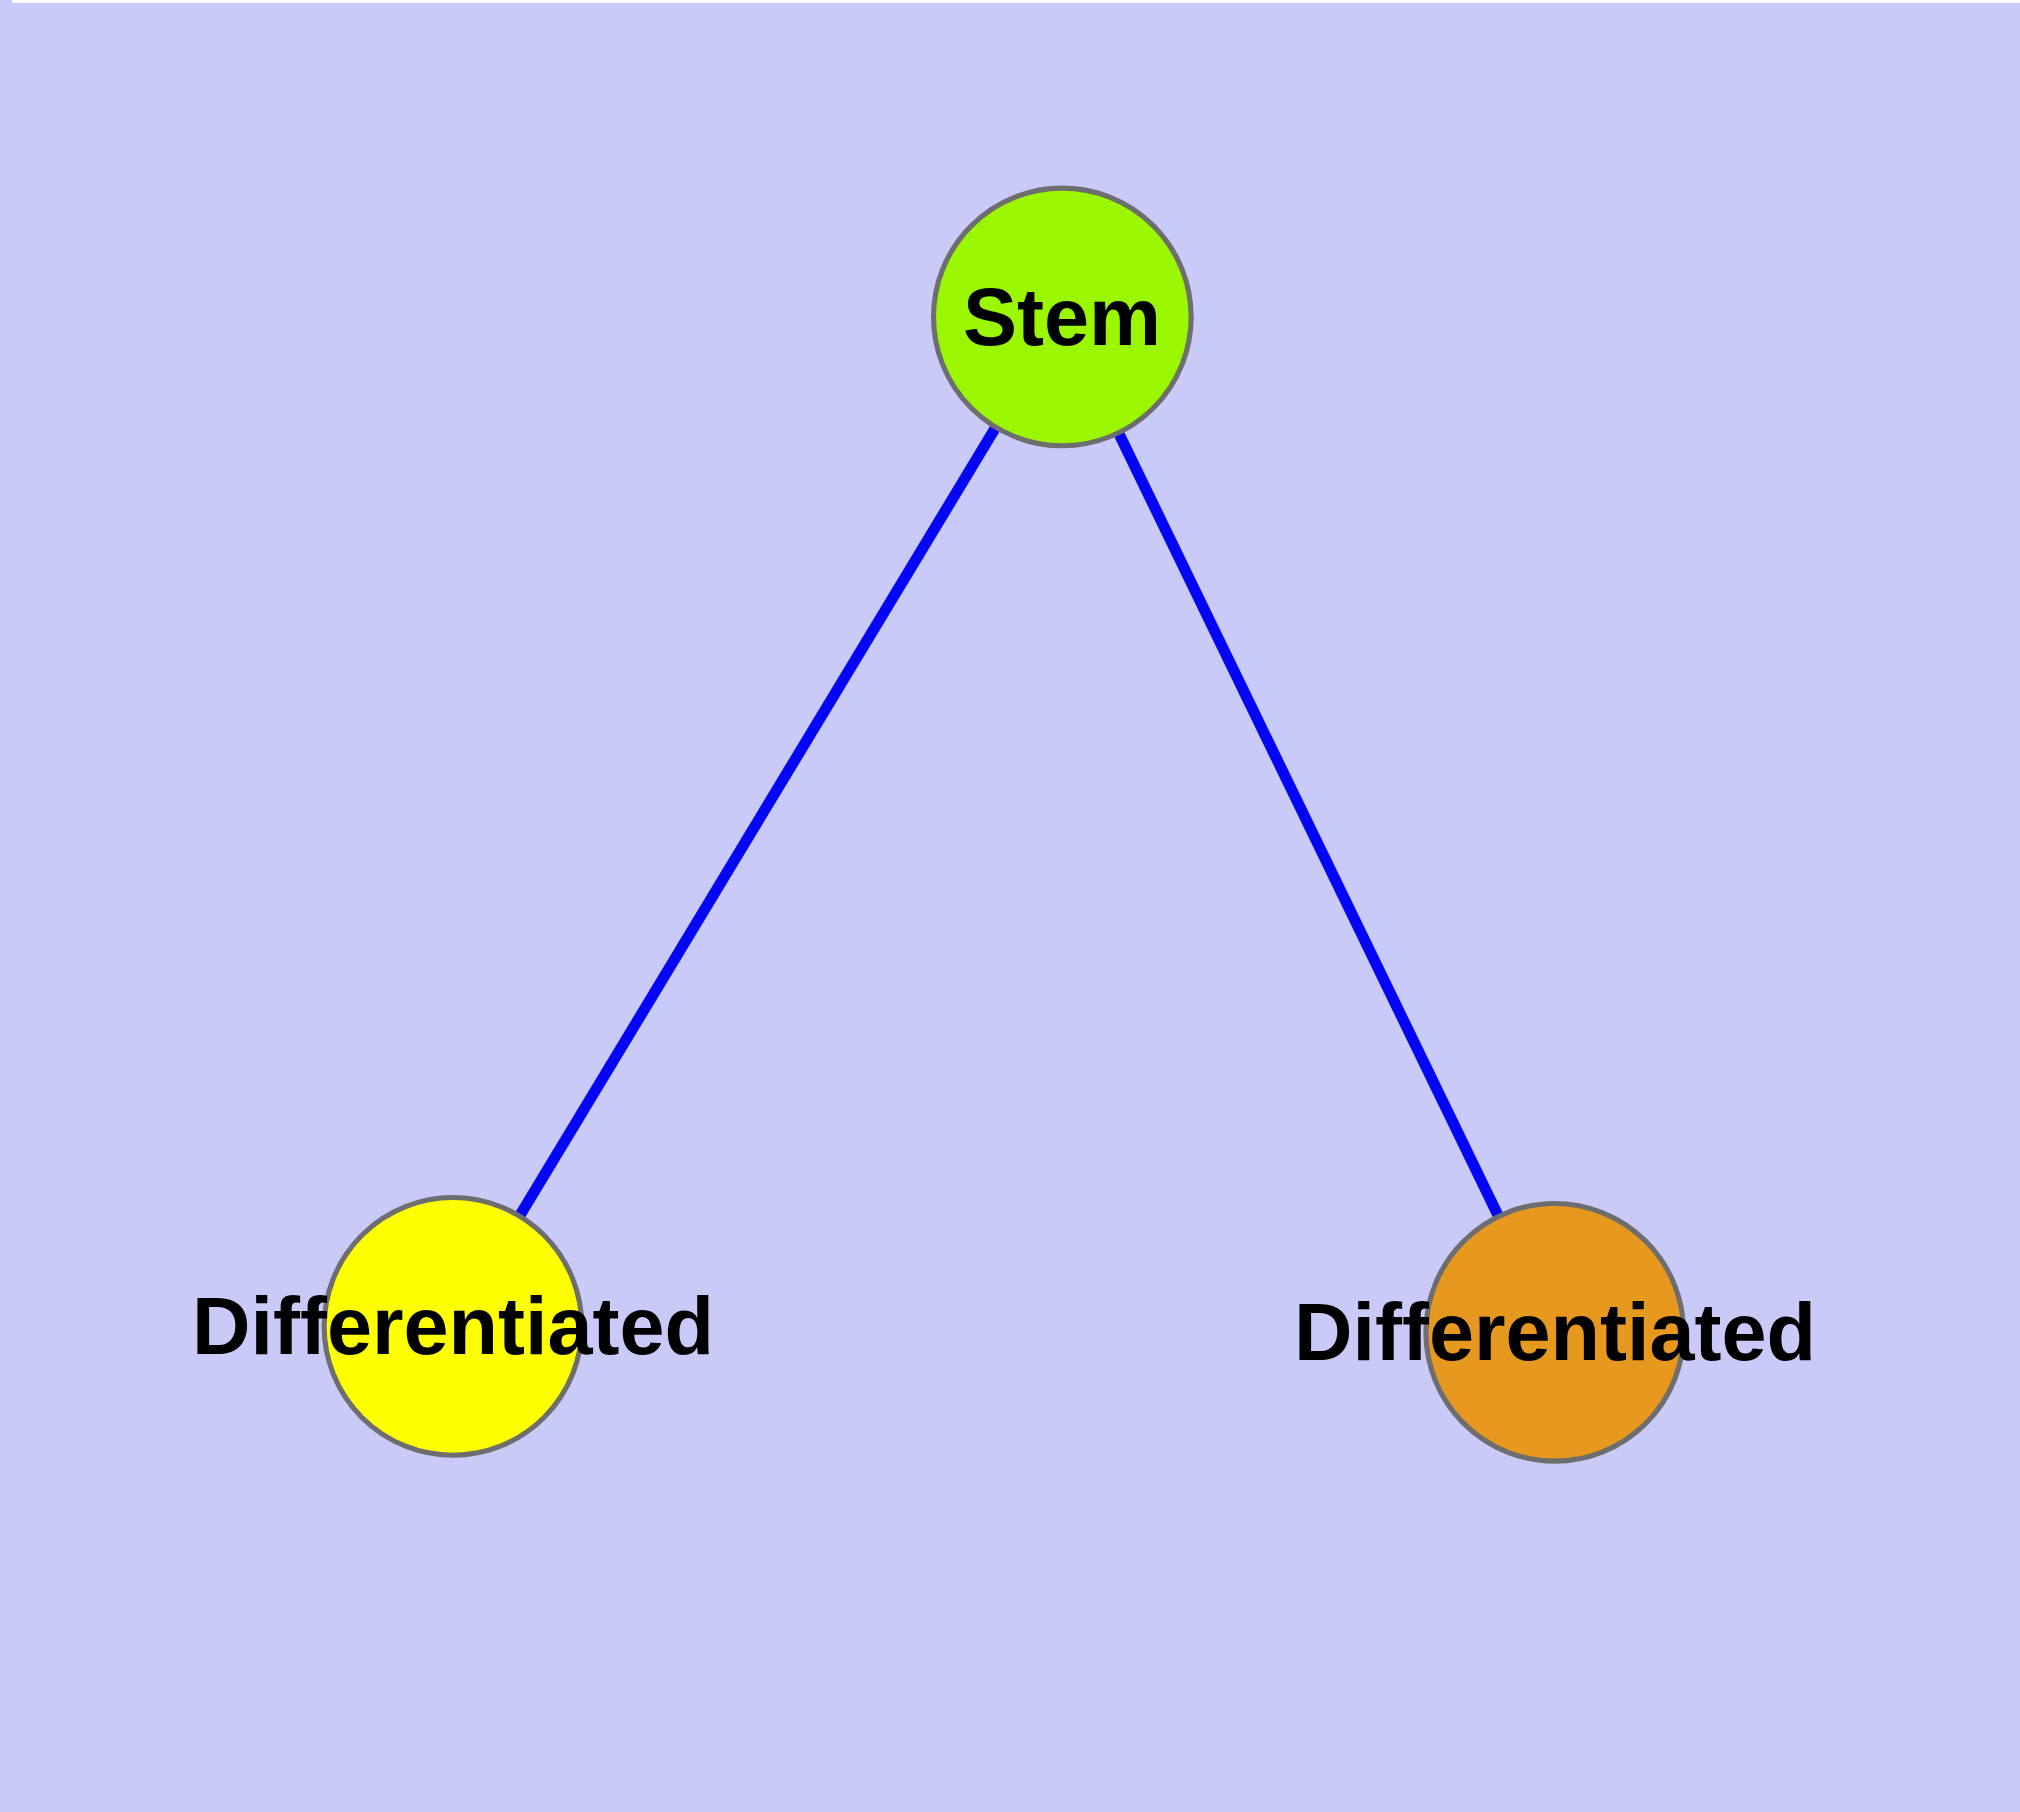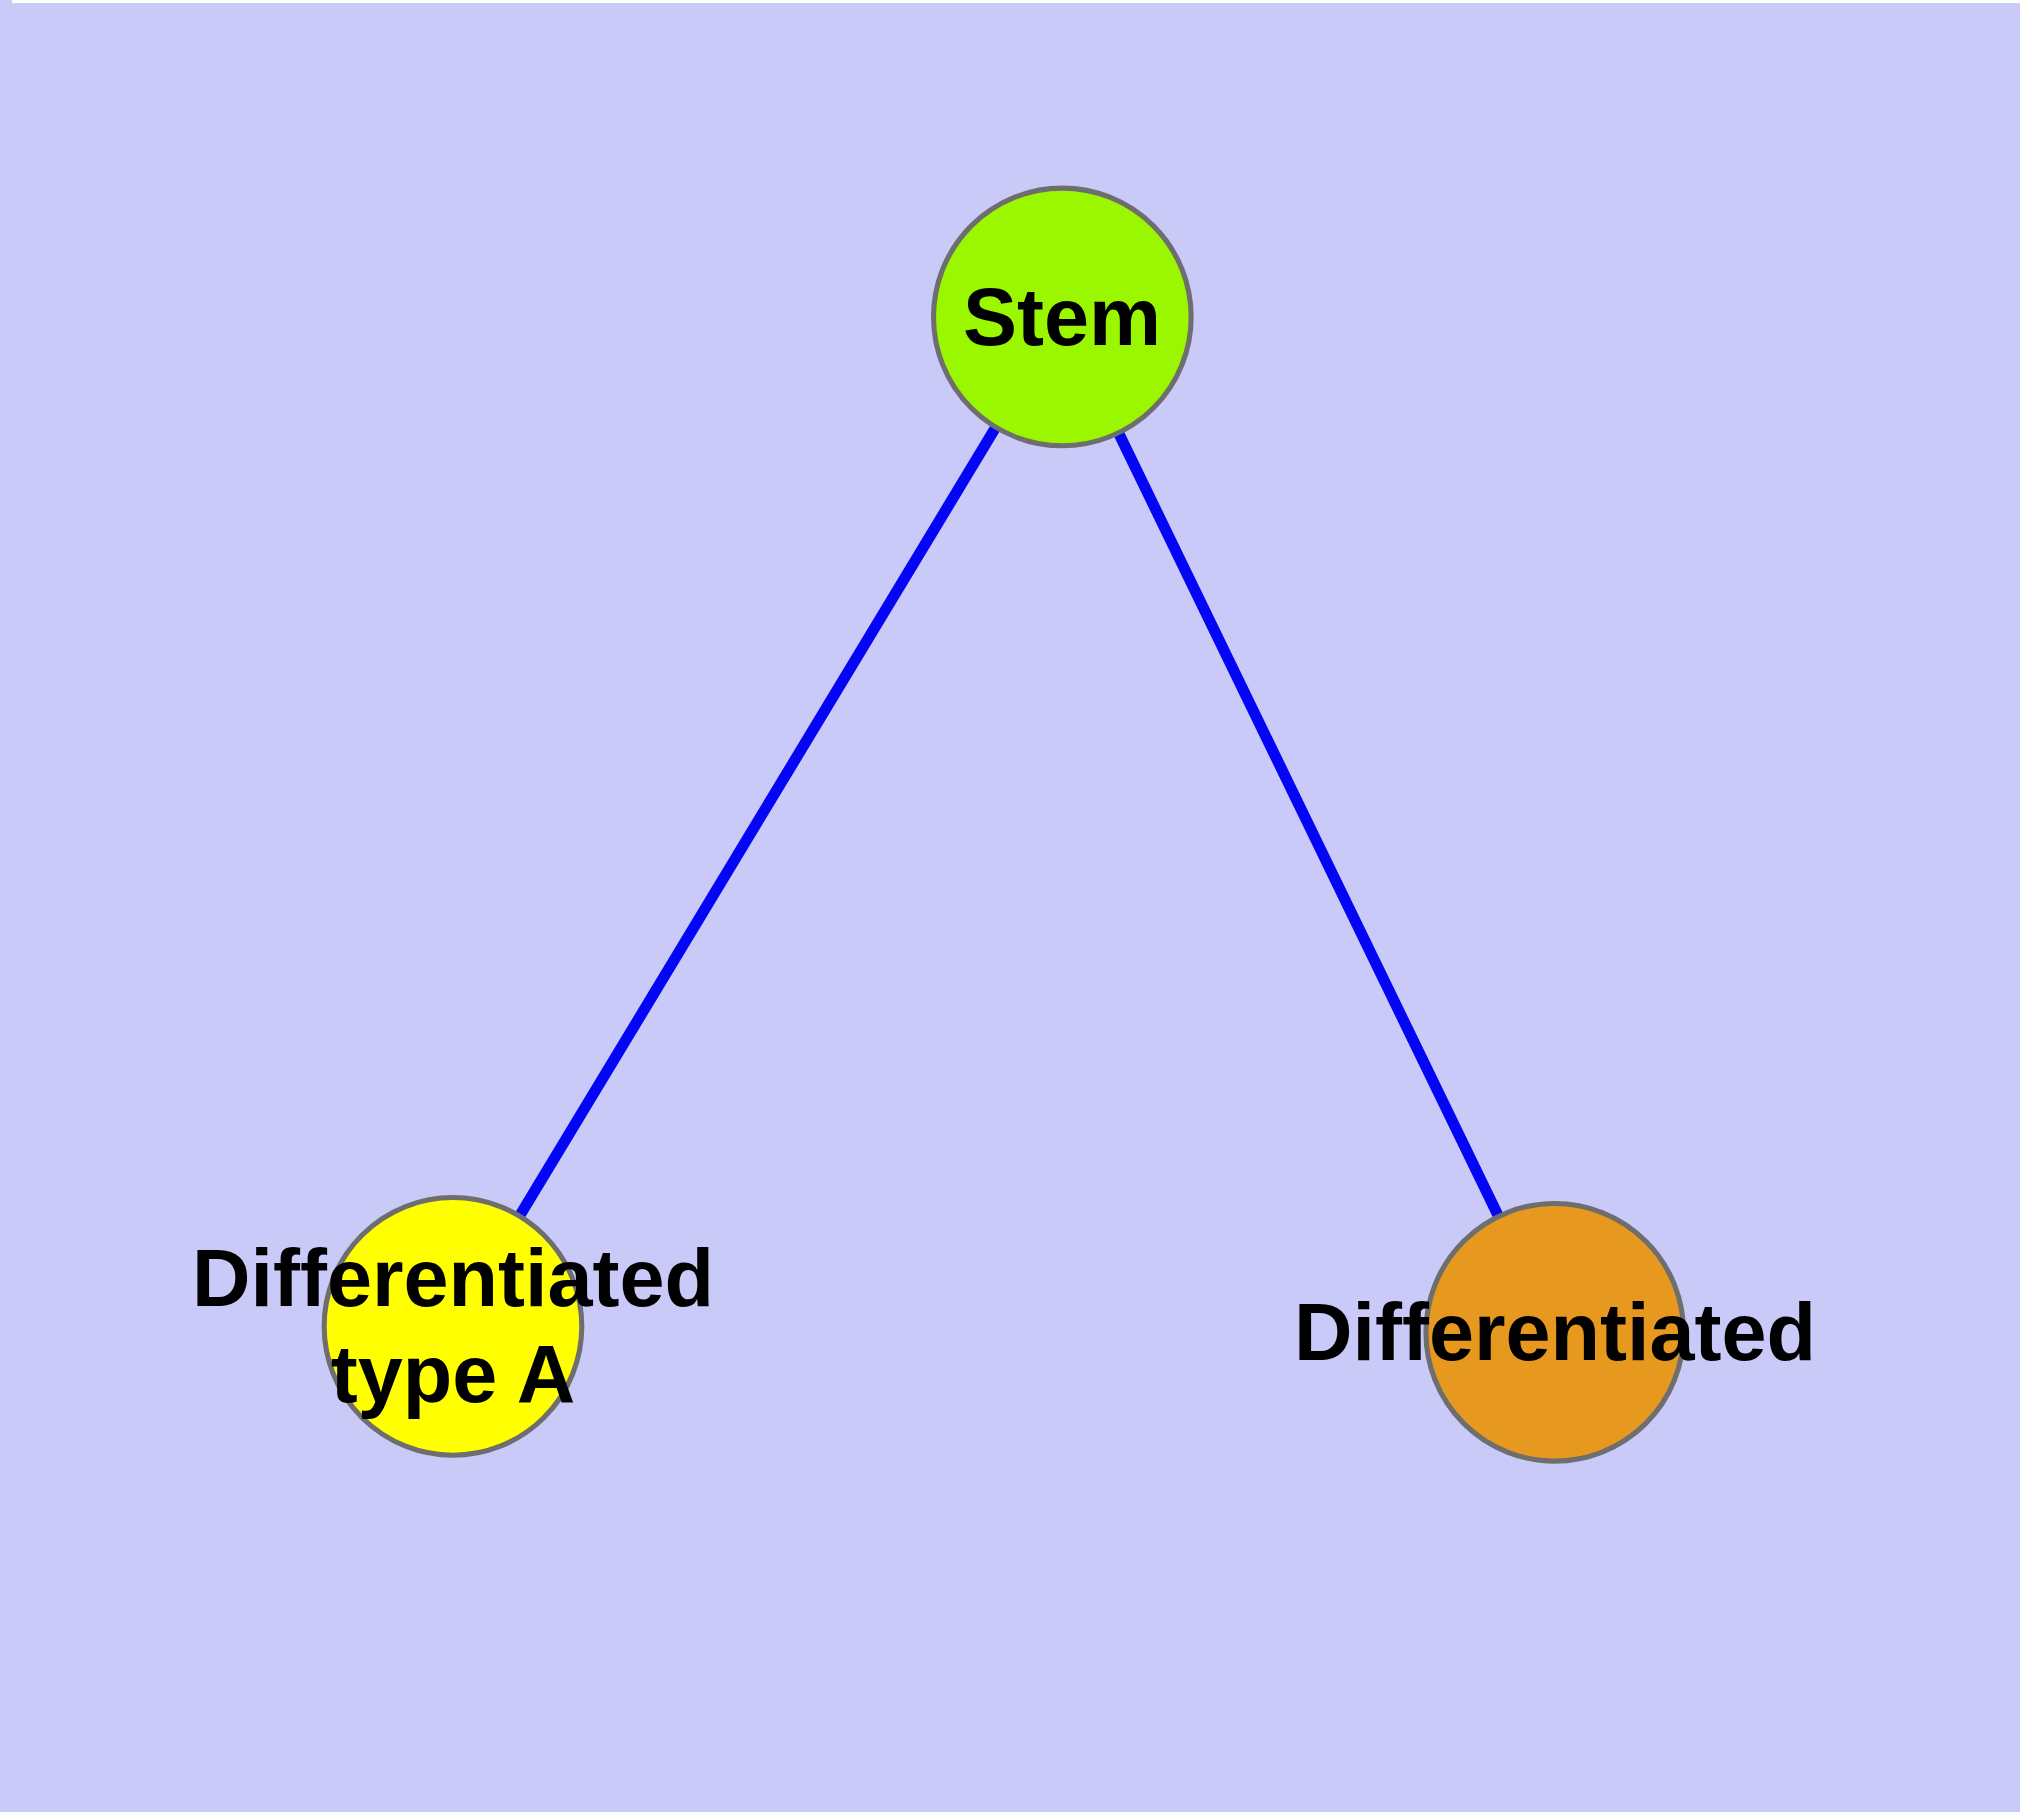--- a/index.html
+++ b/index.html
@@ -62,20 +62,19 @@
     <circle class="node" cx="520" cy="1565" r="152" fill="#FFFF00" stroke="#6E6E6E" stroke-width="6"></circle>
     <circle class="node" cx="1820" cy="1572" r="152" fill="#E6991E" stroke="#6E6E6E" stroke-width="6"></circle>
   </svg>
 
   <div class="node-label" style="left: 1050px; top: 317px; color: rgb(0, 0, 0);">
     <span class="line">Stem</span>
   </div>
 
   <div class="node-label" style="left: 441px; top: 1326px; color: rgb(0, 0, 0);">
     <span class="line">Differentiated</span>
-    <span class="line">type A</span>
   </div>
 
   <div class="node-label" style="left: 1543px; top: 1332px; color: rgb(0, 0, 0);">
     <span class="line">Differentiated</span>
   </div>
 </div>
 
 
 </body></html>

